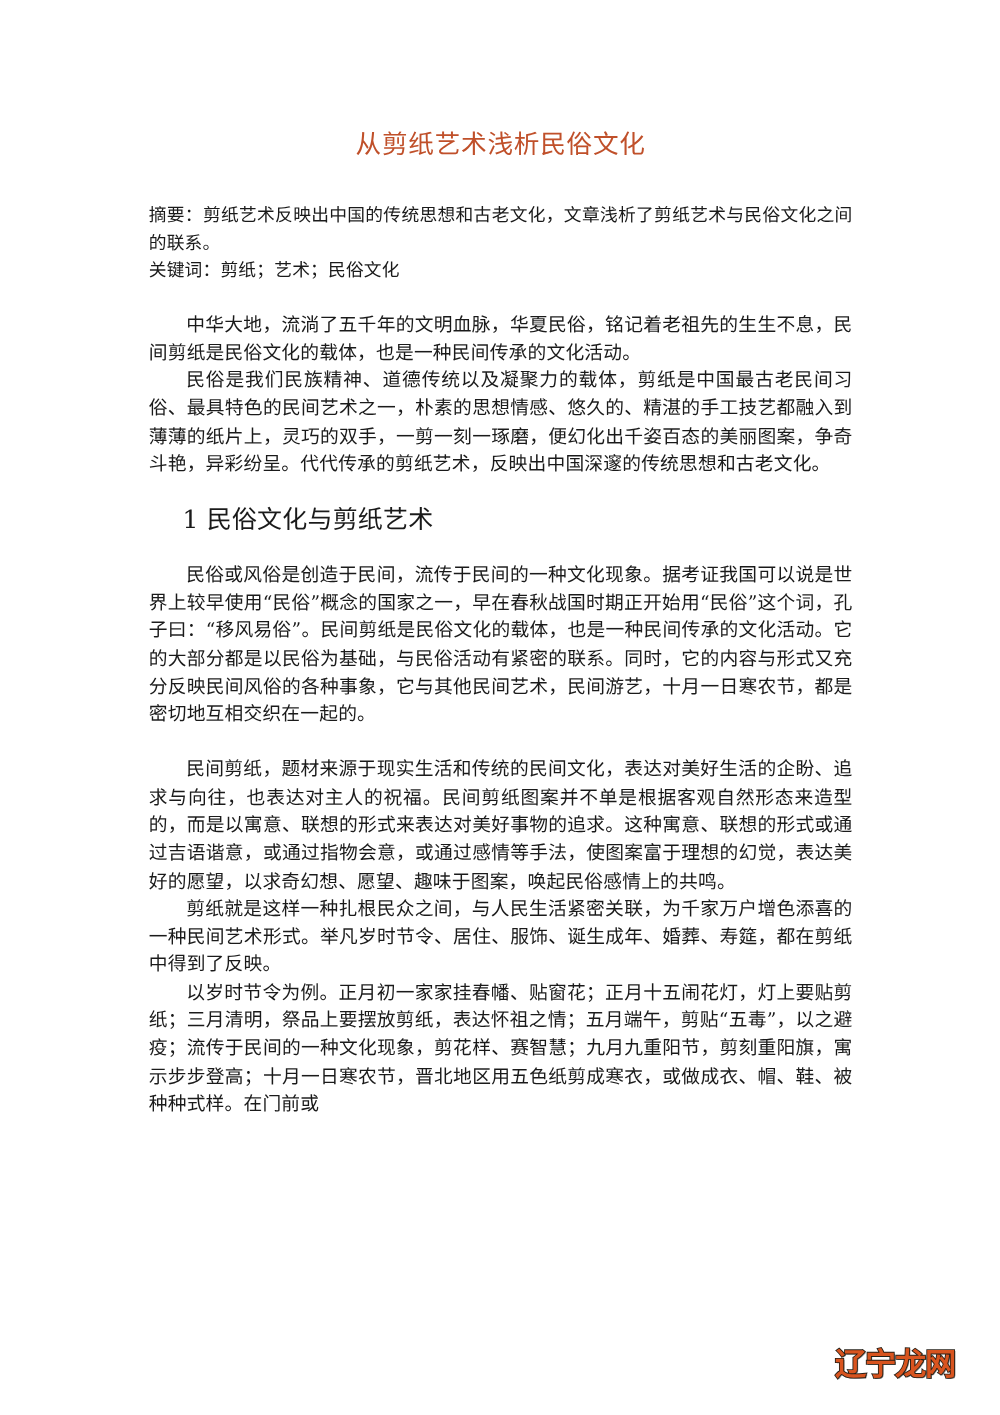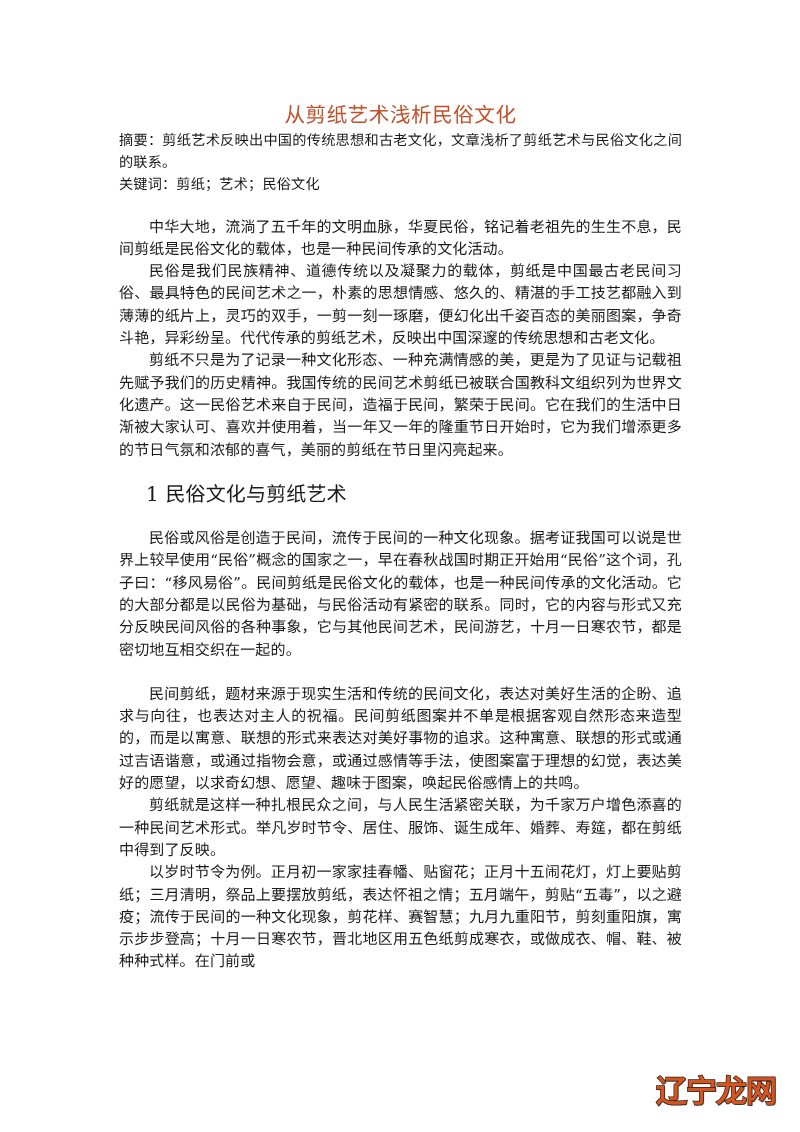--- a/index.html
+++ b/index.html
@@ -40,20 +40,21 @@
     text-align: center;
     color: #c0502a;
     font-weight: normal;
     margin: 0 0 0 0;
     padding: 6px 0 0 0;
     letter-spacing: 0.6px;
     font-family: "DejaVu Serif", "Liberation Serif", serif;
   }
 
   .abstract-block {
+    margin-top: 33px;
   }
 
   .para {
     font-size: 15px;
     line-height: 22.3px;
     text-align: justify;
     text-justify: inter-ideograph;
     margin: 0;
     letter-spacing: 0.15px;
     word-break: break-all;
@@ -93,21 +94,21 @@
   .watermark {
     position: absolute;
     left: 655px;
     top: 1074px;
     width: 122px;
     height: 34px;
     display: flex;
     align-items: center;
     justify-content: center;
     font-family: "DejaVu Sans", "Liberation Sans", sans-serif;
-    font-size: 31px;
+    font-size: 25px;
     font-weight: bold;
     letter-spacing: -1px;
     color: #d8541f;
     -webkit-text-stroke: 1.4px #231f18;
     paint-order: stroke fill;
     text-shadow: 1px 1px 0 rgba(35,31,24,0.55);
     user-select: none;
     line-height: 1;
     white-space: nowrap;
   }
@@ -126,21 +127,20 @@
       <p class="abstract-line">关键词：剪纸；艺术；民俗文化</p>
     </div>
 
     <div class="body-block">
 
       <p class="para indent">中华大地，流淌了五千年的文明血脉，华夏民俗，铭记着老祖先的生生不息，民间剪纸是民俗文化的载体，也是一种民间传承的文化活动。</p>
 
       <p class="para indent">民俗是我们民族精神、道德传统以及凝聚力的载体，剪纸是中国最古老民间习俗、最具特色的民间艺术之一，朴素的思想情感、悠久的、精湛的手工技艺都融入到薄薄的纸片上，灵巧的双手，一剪一刻一琢磨，便幻化出千姿百态的美丽图案，争奇斗艳，异彩纷呈。代代传承的剪纸艺术，反映出中国深邃的传统思想和古老文化。</p>
 
 
-      <p class="para indent">剪纸不只是为了记录一种文化形态、一种充满情感的美，更是为了见证与记载祖先赋予我们的历史精神。我国传统的民间艺术剪纸已被联合国教科文组织列为世界文化遗产。这一民俗艺术来自于民间，造福于民间，繁荣于民间。它在我们的生活中日渐被大家认可、喜欢并使用着，当一年又一年的隆重节日开始时，它为我们增添更多的节日气氛和浓郁的喜气，美丽的剪纸在节日里闪亮起来。</p>
 
       <div class="gap-before-heading"></div>
 
       <h2 class="section-heading">1 民俗文化与剪纸艺术</h2>
 
       <div class="gap-after-heading"></div>
 
       <p class="para indent">民俗或风俗是创造于民间，流传于民间的一种文化现象。据考证我国可以说是世界上较早使用“民俗”概念的国家之一，早在春秋战国时期正开始用“民俗”这个词，孔子曰：“移风易俗”。民间剪纸是民俗文化的载体，也是一种民间传承的文化活动。它的大部分都是以民俗为基础，与民俗活动有紧密的联系。同时，它的内容与形式又充分反映民间风俗的各种事象，它与其他民间艺术，民间游艺，十月一日寒农节，都是密切地互相交织在一起的。</p>
 
       <div class="gap-between-paras"></div>

